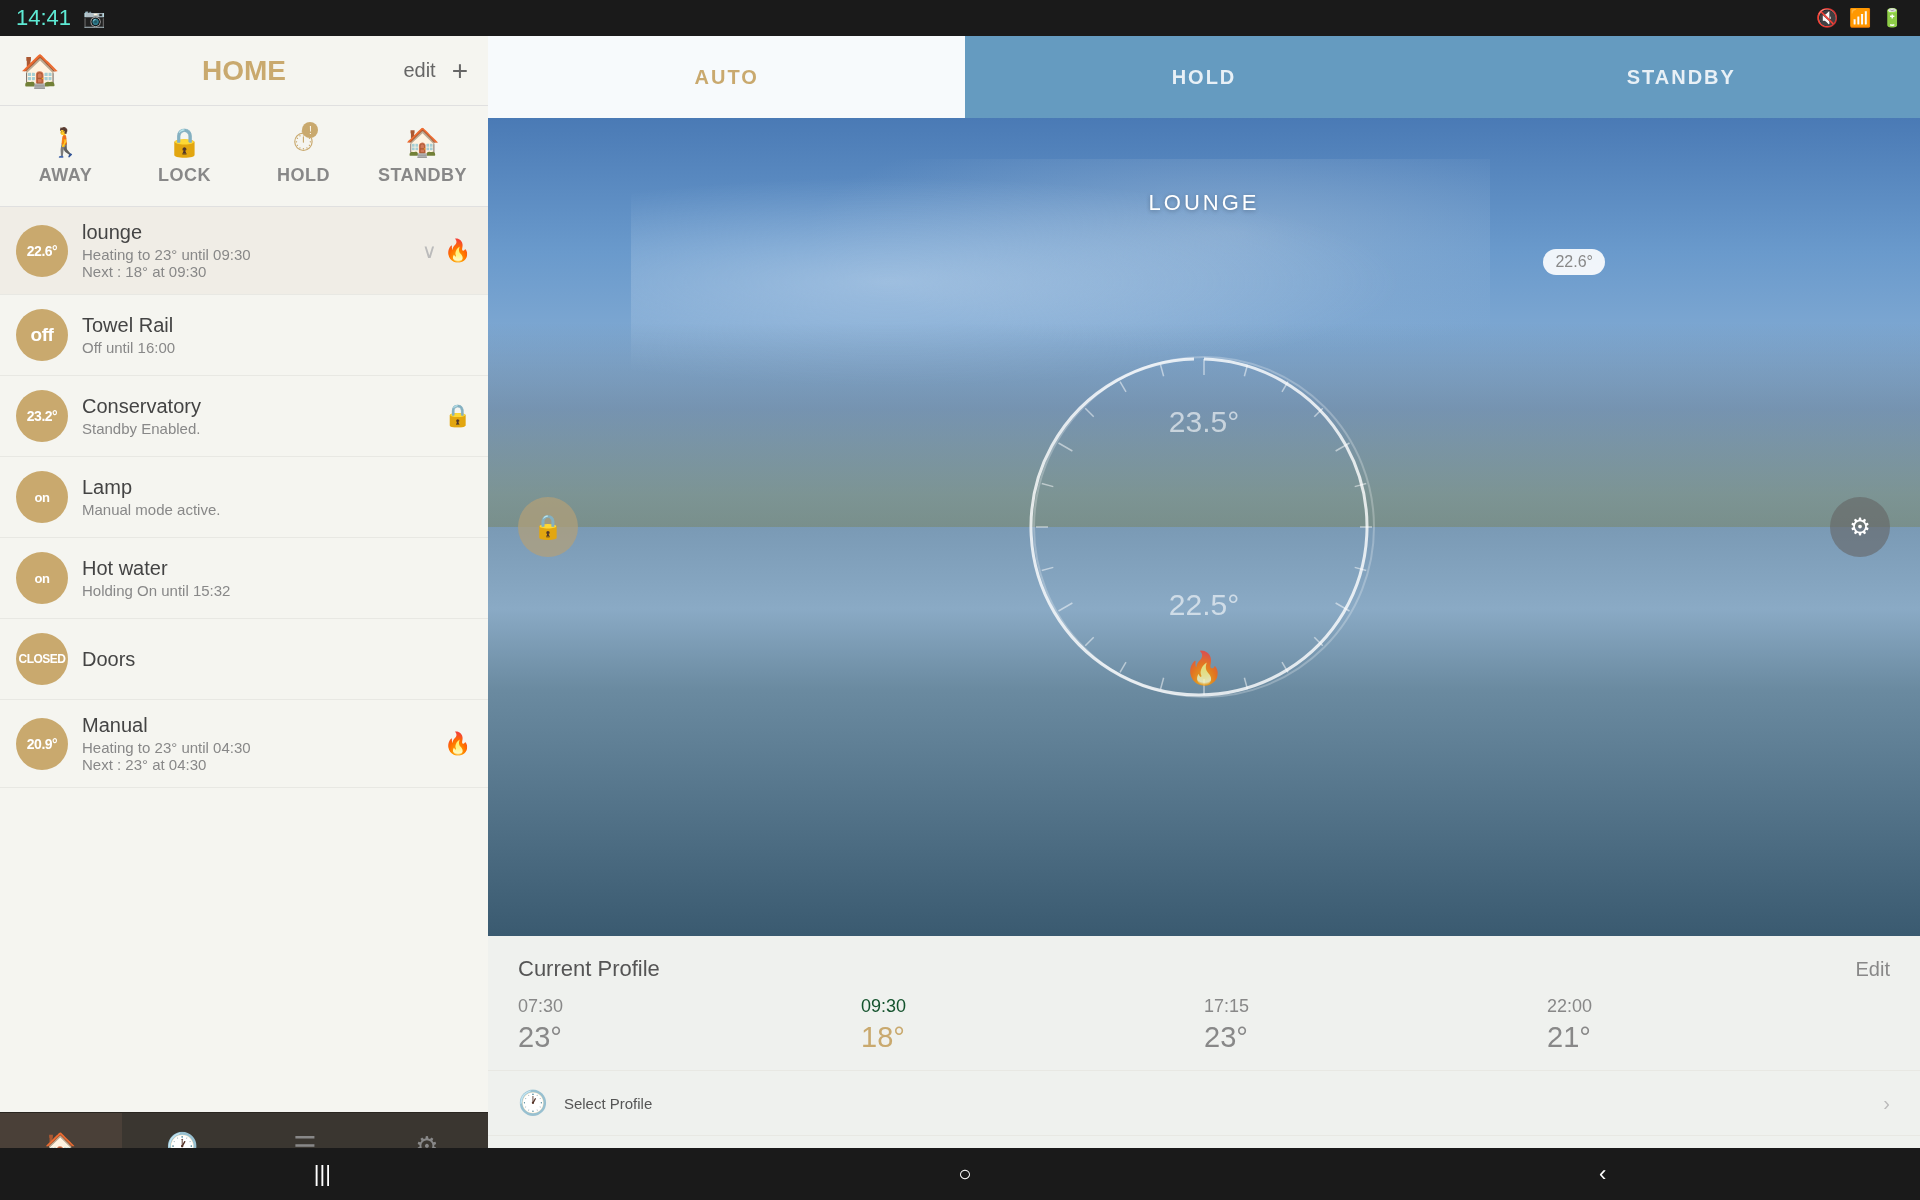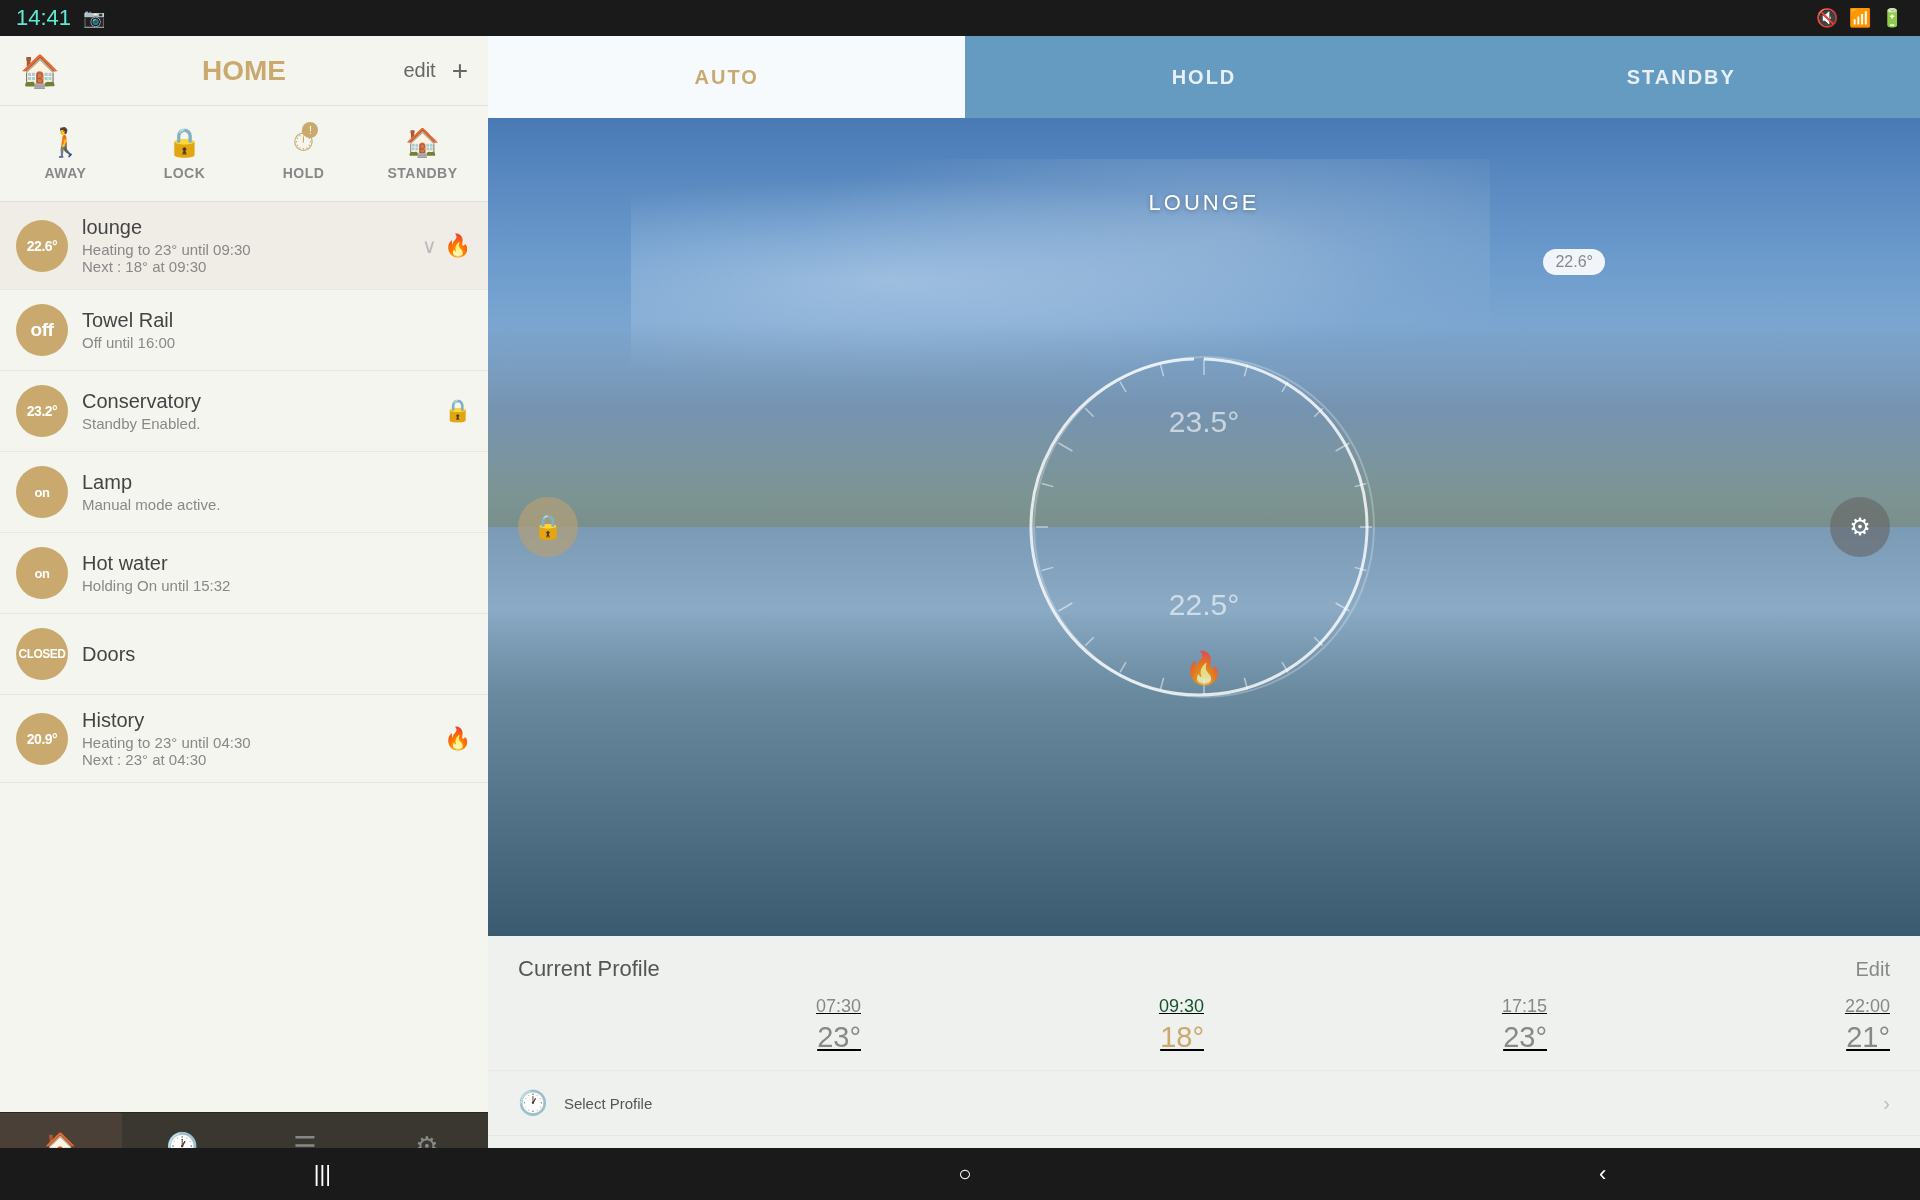--- a/index.html
+++ b/index.html
@@ -36,21 +36,21 @@
     .mode-buttons {
       display: flex; padding: 12px 8px; gap: 4px; background: #f5f5f0;
       border-bottom: 1px solid #e0e0e0;
     }
     .mode-btn {
       flex: 1; display: flex; flex-direction: column; align-items: center;
       gap: 6px; padding: 8px 4px; cursor: pointer; border-radius: 8px;
       background: transparent; border: none;
     }
     .mode-btn-icon { font-size: 28px; color: #c9a96e; }
-    .mode-btn-label { font-size: 14px; color: #888; font-weight: 600; letter-spacing: 0.5px; }
+    .mode-btn-label { font-size: 18px; color: #888; font-weight: 600; letter-spacing: 0.5px; }
 
     
     .device-list { flex: 1; overflow-y: auto; }
     .device-item {
       display: flex; align-items: center; padding: 14px 16px;
       border-bottom: 1px solid #e8e8e3; cursor: pointer; position: relative;
       min-height: 80px;
     }
     .device-item.active { background: #f0ede6; }
     .device-status-badge {
@@ -159,21 +159,21 @@
     .profile-section {
       background: rgba(245,245,240,0.97); padding: 20px 30px 16px;
     }
     .profile-header {
       display: flex; justify-content: space-between; align-items: center;
       margin-bottom: 14px;
     }
     .profile-title { font-size: 22px; color: #555; font-weight: 500; }
     .profile-edit { font-size: 20px; color: #888; }
     .profile-timeline { display: flex; gap: 0; }
-    .profile-time-slot { flex: 1; text-align: right; text-decoration: underline; }
+    .profile-time-slot { flex: 1; text-align: left; }
     .profile-time { font-size: 18px; color: #888; }
     .profile-time.active { color: #14532d; }
     .profile-temp { font-size: 29px; color: #888; margin-top: 4px; }
     .profile-temp.active { color: #c9a96e; }
 
     
     .menu-items { background: rgba(245,245,240,0.97); }
     .menu-item {
       display: flex; align-items: center; padding: 18px 30px;
       border-top: 1px solid #e8e8e3; cursor: pointer;
@@ -284,21 +284,21 @@
     <div class="device-item">
       <div class="device-status-badge" style="font-size:12px;">CLOSED</div>
       <div class="device-info">
         <div class="device-name">Doors</div>
       </div>
     </div>
 
     <div class="device-item">
       <div class="device-status-badge temp">20.9°</div>
       <div class="device-info">
-        <div class="device-name">History</div>
+        <div class="device-name">Manual</div>
         <div class="device-sub">Heating to 23° until 04:30</div>
         <div class="device-sub2">Next : 23° at 04:30</div>
       </div>
       <span class="device-flame">🔥</span>
     </div>
 
   </div>
 
   <div class="bottom-nav">
     <button class="nav-item active">

